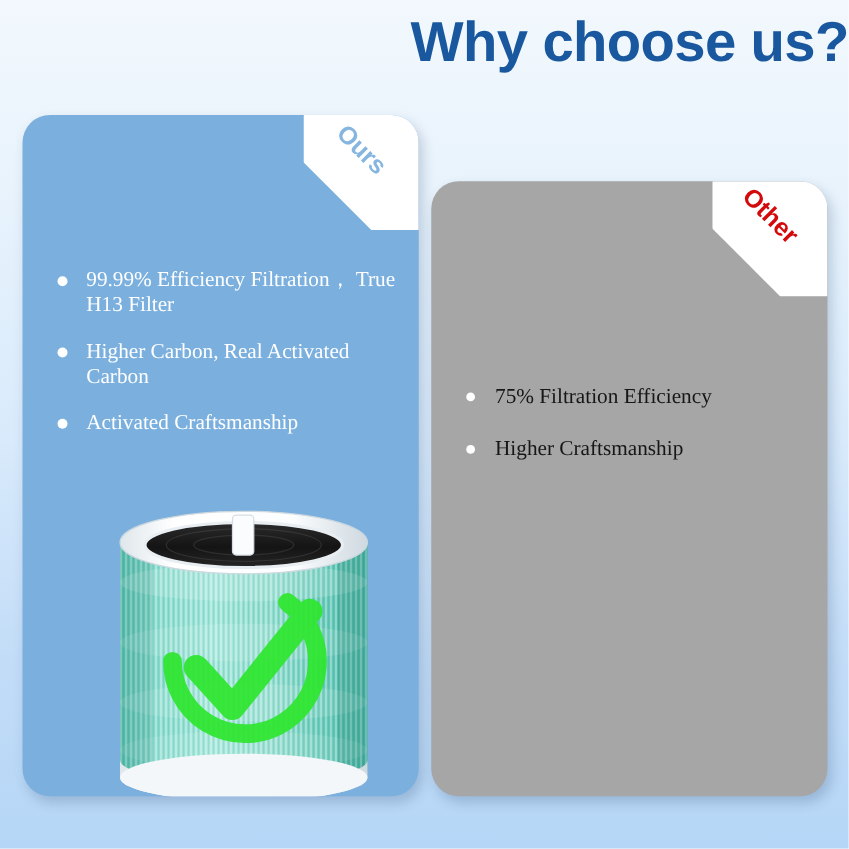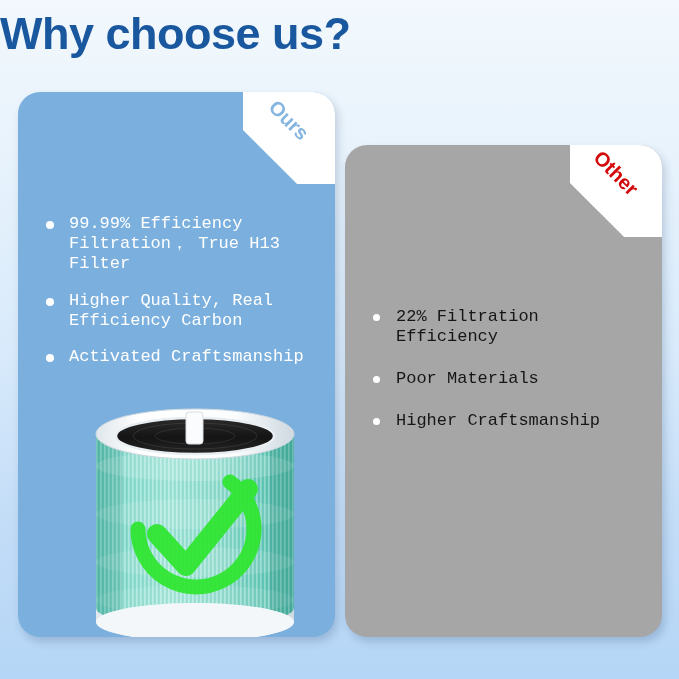--- a/index.html
+++ b/index.html
@@ -20,21 +20,21 @@
     background: linear-gradient(to bottom, #f2f8fd 0%, #eaf4fc 18%, #d8eafb 52%, #c2dcf7 78%, #b5d6f6 100%);
     overflow: hidden;
   }
 
   
   #title {
     position: absolute;
     top: 8px;
     left: 0;
     width: 679px;
-    text-align: left;
+    text-align: right;
     font-family: "Liberation Sans", sans-serif;
     font-size: 45px;
     font-weight: bold;
     letter-spacing: -0.5px;
     color: #19579e;
   }
 
   
   .card {
     position: absolute;
@@ -100,21 +100,21 @@
     margin: 0;
     padding: 0;
   }
   #bullets-ours { top: 122px; }
   #bullets-other { top: 162px; }
 
   .bullet {
     position: relative;
     padding-left: 25px;
     margin-bottom: 17px;
-    font-family: Liberation Mono, monospace;
+    font-family: Liberation Serif, serif;
     font-size: 17px;
     line-height: 1.17;
   }
   #bullets-other .bullet { margin-bottom: 22px; }
   .bullet .dot {
     position: absolute;
     left: 2px;
     top: 7px;
     width: 8px;
     height: 8px;
@@ -204,45 +204,41 @@
       </g>
     </svg>
 
     <ul class="bullets" id="bullets-ours">
       <li class="bullet">
         <span class="dot"></span>
         <span>99.99% Efficiency Filtration， True H13 Filter</span>
       </li>
       <li class="bullet">
         <span class="dot"></span>
-        <span>Higher Quality, Real Efficiency Carbon</span>
+        <span>Higher Carbon, Real Activated Carbon</span>
       </li>
       <li class="bullet">
         <span class="dot"></span>
         <span>Activated Craftsmanship</span>
       </li>
     </ul>
 
     <div class="ribbon" id="ribbon-ours">
       <div class="tri"></div>
       <div class="rlabel">Ours</div>
     </div>
 
   </div>
 
   <div class="card" id="card-other">
 
     <ul class="bullets" id="bullets-other">
       <li class="bullet">
         <span class="dot"></span>
-        <span>22% Filtration Efficiency</span>
-      </li>
-      <li class="bullet">
-        <span class="dot"></span>
-        <span>Poor Materials</span>
+        <span>75% Filtration Efficiency</span>
       </li>
       <li class="bullet">
         <span class="dot"></span>
         <span>Higher Craftsmanship</span>
       </li>
     </ul>
 
     <div class="ribbon" id="ribbon-other">
       <div class="tri"></div>
       <div class="rlabel">Other</div>

